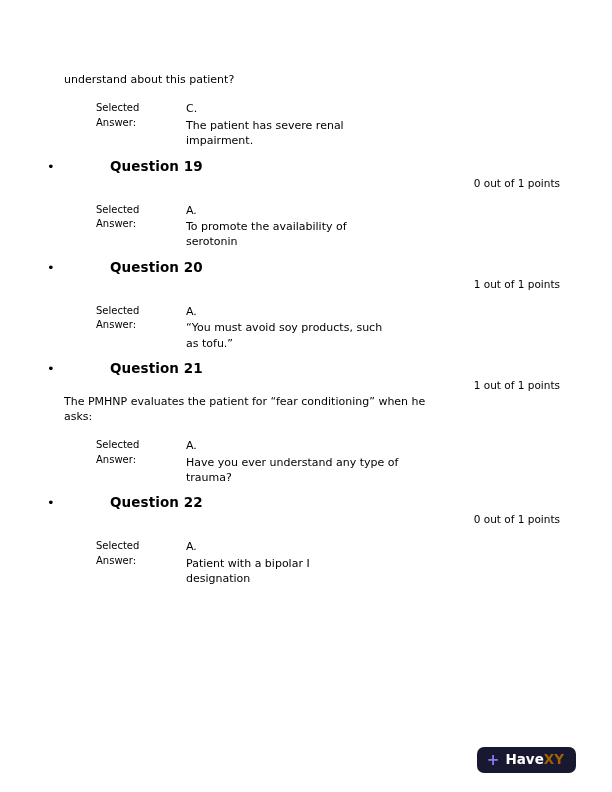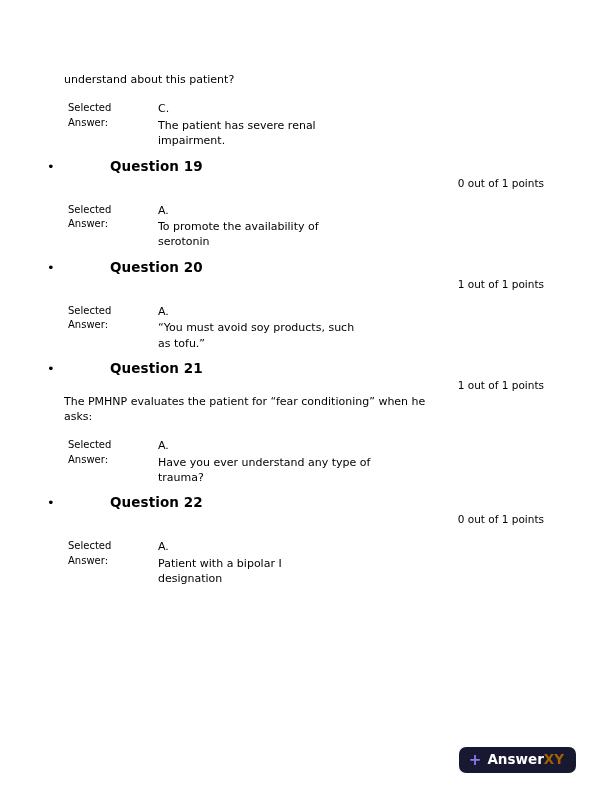--- a/index.html
+++ b/index.html
@@ -12,38 +12,39 @@
     height: 792px;
     position: relative;
     font-family: "DejaVu Sans", "Liberation Sans", sans-serif;
     color: #000000;
     overflow: hidden;
   }
   .content {
     position: absolute;
     top: 72px;
     left: 64px;
-    right: 68px;
+    right: 52px;
   }
   .intro-text {
     font-size: 11px;
     line-height: 1.4;
     white-space: pre-line;
   }
   .answer-row {
     display: flex;
     align-items: flex-start;
     margin: 14px 0 9px 4px;
   }
   .answer-label {
     width: 90px;
     flex: 0 0 90px;
     font-size: 10px;
     line-height: 1.45;
     white-space: pre-line;
+    margin-left: 28px;
   }
   .answer-value {
     font-size: 11px;
     line-height: 1.4;
   }
   .answer-letter {
     margin-bottom: 1px;
   }
   .answer-text {
     white-space: pre-line;
@@ -186,14 +187,14 @@
         <div class="answer-text">Patient with a bipolar I
 designation</div>
       </div>
     </div>
   </div>
 
 </div>
 
 <div class="logo">
   <span class="logo-plus">+</span>
-  <span class="logo-text"><span>Answer</span><span class="logo-xy">XY</span></span>
+  <span class="logo-text"><span>Have</span><span class="logo-xy">XY</span></span>
 </div>
 
 </body></html>

